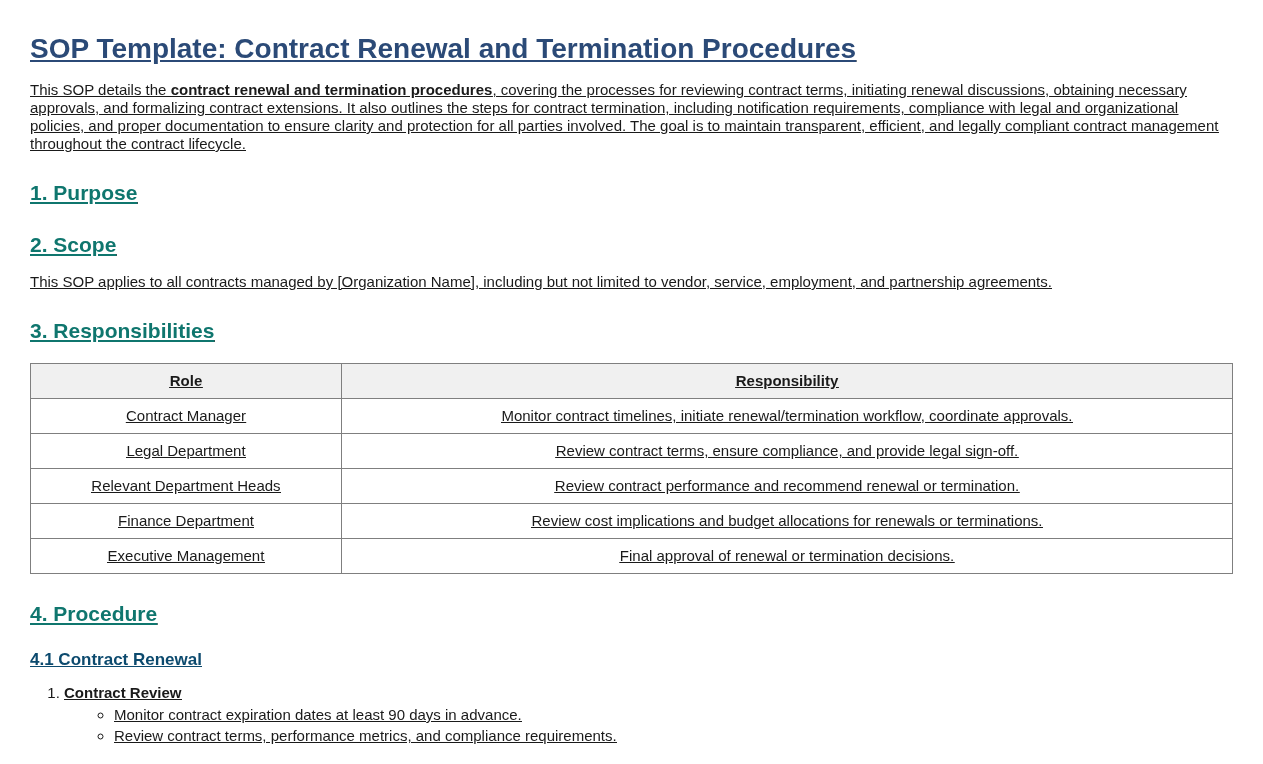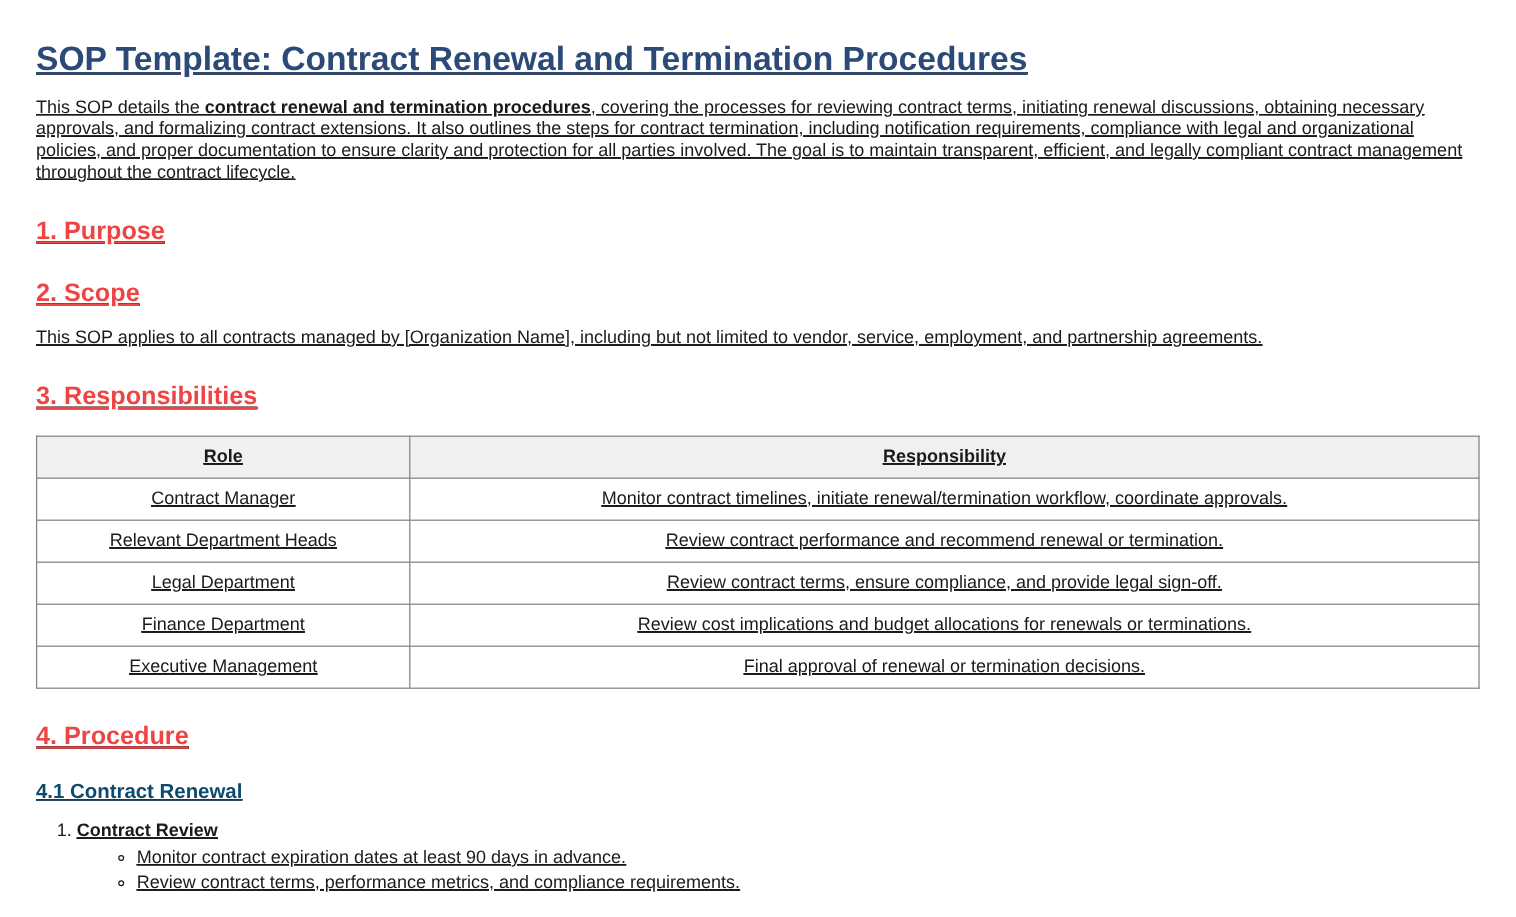--- a/index.html
+++ b/index.html
@@ -19,21 +19,21 @@
   h1 {
     font-size: 28px;
     line-height: 32px;
     color: #2b4a77;
     margin: 23px 0 16px 0;
     font-weight: bold;
   }
   h2 {
     font-size: 21px;
     line-height: 24px;
-    color: #ef4444;
+    color: #0f766e;
     margin: 28px 0 16px 0;
     font-weight: bold;
   }
   h3 {
     font-size: 17px;
     line-height: 20px;
     color: #0c4a6e;
     margin: 24px 0 14px 0;
     font-weight: bold;
   }
@@ -102,26 +102,26 @@
         <th>Role</th>
         <th>Responsibility</th>
       </tr>
     </thead>
     <tbody>
       <tr>
         <td>Contract Manager</td>
         <td>Monitor contract timelines, initiate renewal/termination workflow, coordinate approvals.</td>
       </tr>
       <tr>
+        <td>Legal Department</td>
+        <td>Review contract terms, ensure compliance, and provide legal sign-off.</td>
+      </tr>
+      <tr>
         <td>Relevant Department Heads</td>
         <td>Review contract performance and recommend renewal or termination.</td>
-      </tr>
-      <tr>
-        <td>Legal Department</td>
-        <td>Review contract terms, ensure compliance, and provide legal sign-off.</td>
       </tr>
       <tr>
         <td>Finance Department</td>
         <td>Review cost implications and budget allocations for renewals or terminations.</td>
       </tr>
       <tr>
         <td>Executive Management</td>
         <td>Final approval of renewal or termination decisions.</td>
       </tr>
     </tbody>

